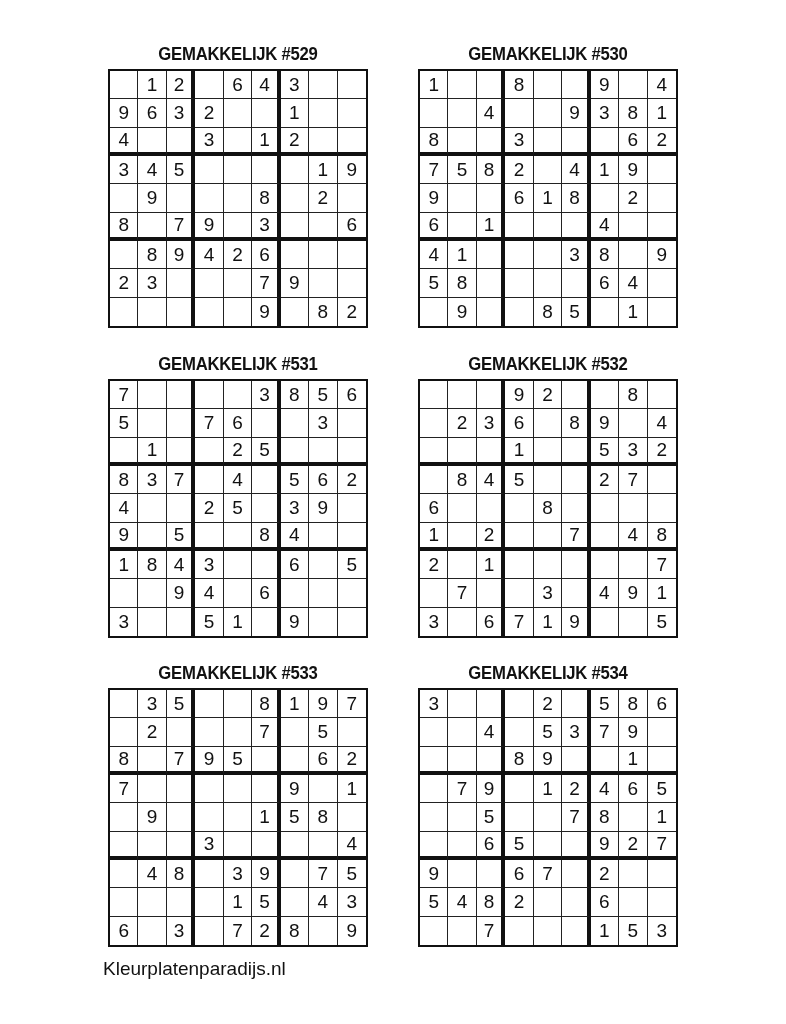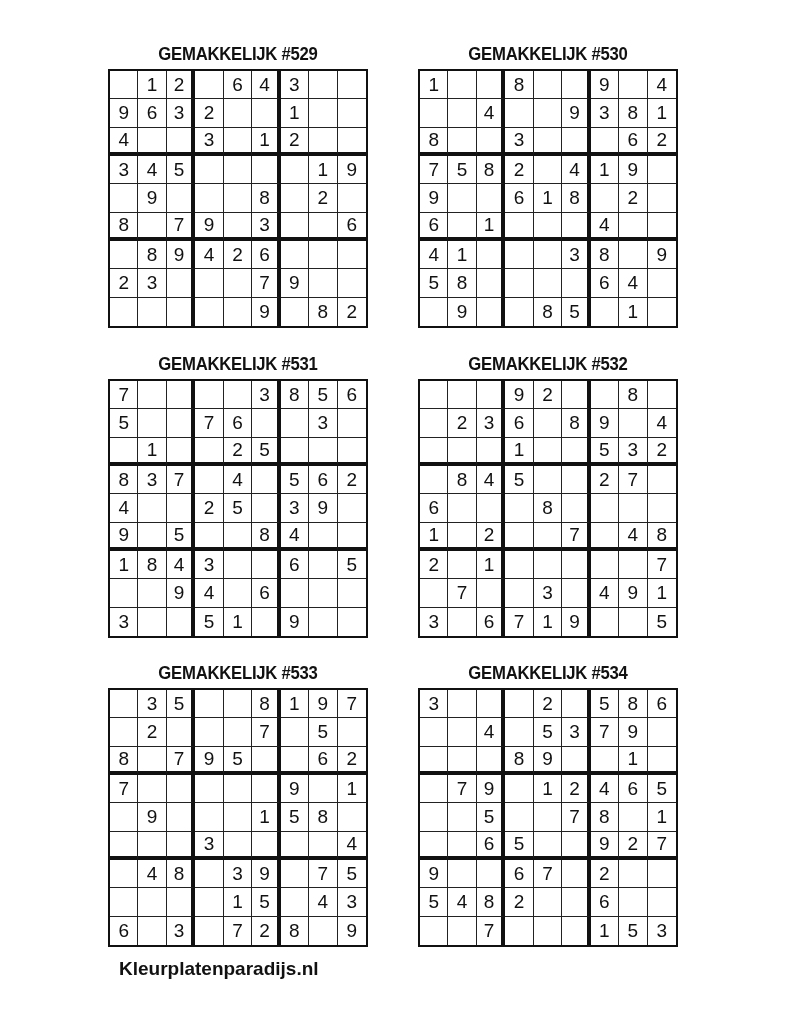--- a/index.html
+++ b/index.html
@@ -12,21 +12,21 @@
   .grid { position: absolute; top: 0; left: 0; width: 260px; height: 259px;
           border: 2px solid #111; box-sizing: border-box;
           display: grid; grid-template-columns: repeat(9, 1fr); grid-template-rows: repeat(9, 1fr); }
   .cell { border-right: 1px solid #222; border-bottom: 1px solid #222;
           display: flex; align-items: center; justify-content: center;
           font-size: 19px; line-height: 1; box-sizing: border-box; color: #111; }
   .cell.c8 { border-right: none; }
   .cell.r8 { border-bottom: none; }
   .cell.c2, .cell.c5 { border-right: 4px solid #111; }
   .cell.r2, .cell.r5 { border-bottom: 4px solid #111; }
-  .footer { position: absolute; left: 119px; top: 958px; font-size: 19px; color: #111; font-weight: bold; }
+  .footer { position: absolute; left: 103px; top: 958px; font-size: 19px; color: #111; }
 </style>
 </head>
 <body>
 
 <div id="sheet">
   <div class="puzzle" style="left:108px; top:69px;">
     <div class="puzzle-title">GEMAKKELIJK #529</div>
     <div class="grid">
         <div class="cell r0 c0"></div>
         <div class="cell r0 c1">1</div>

